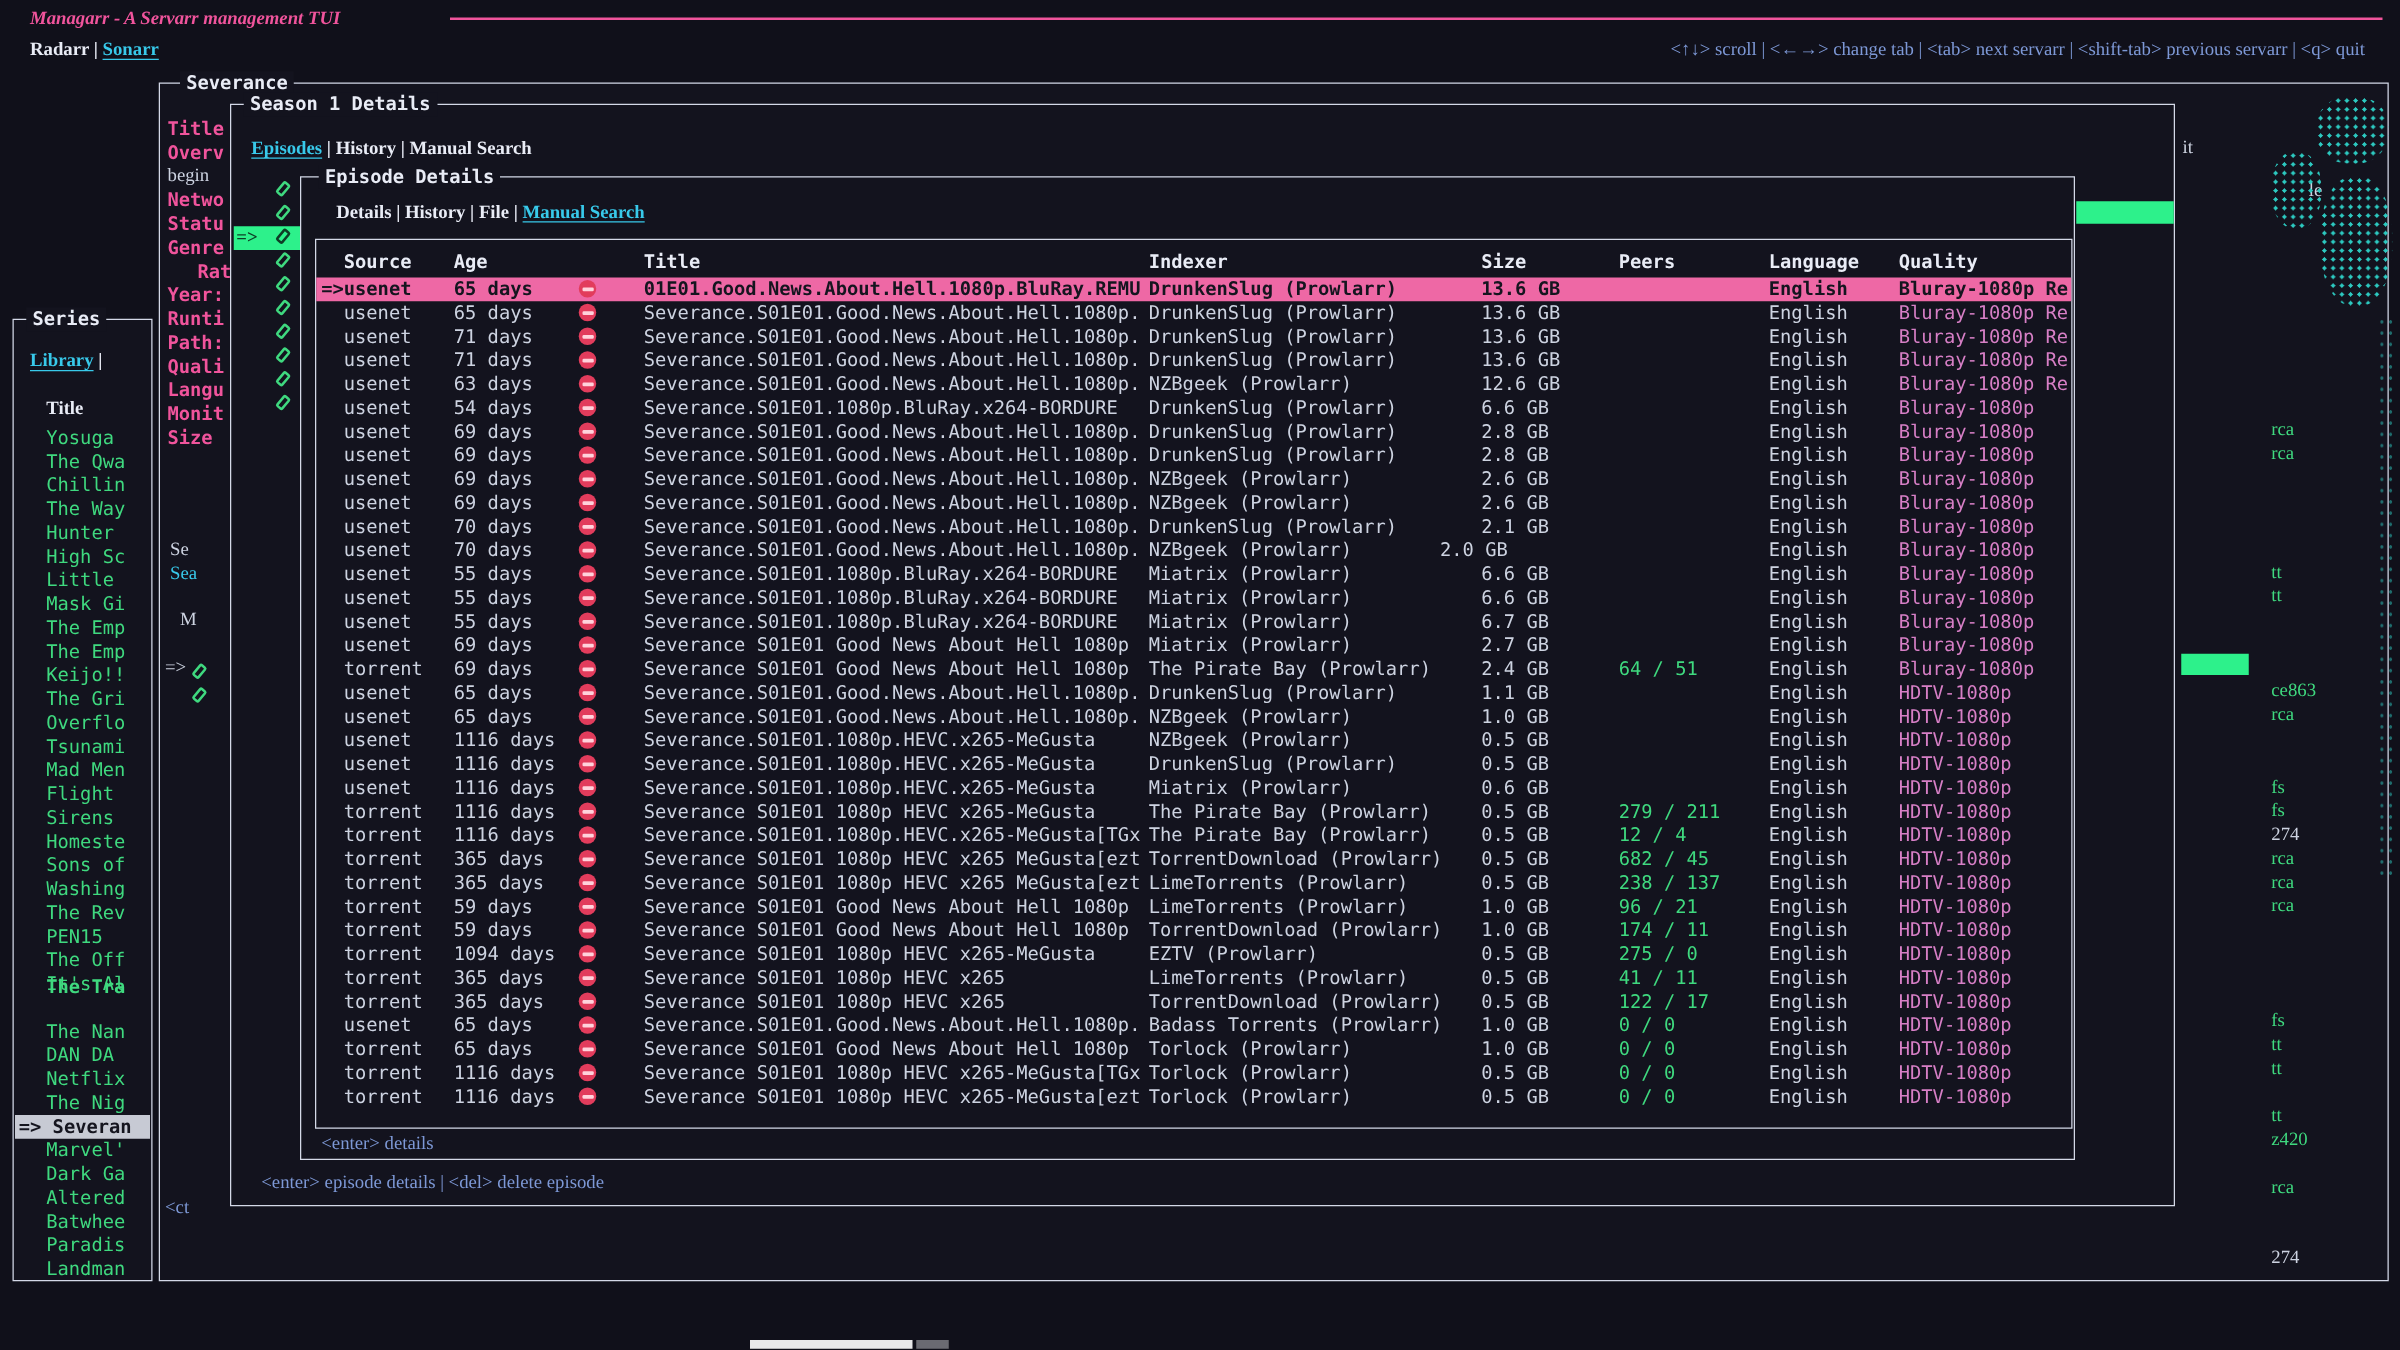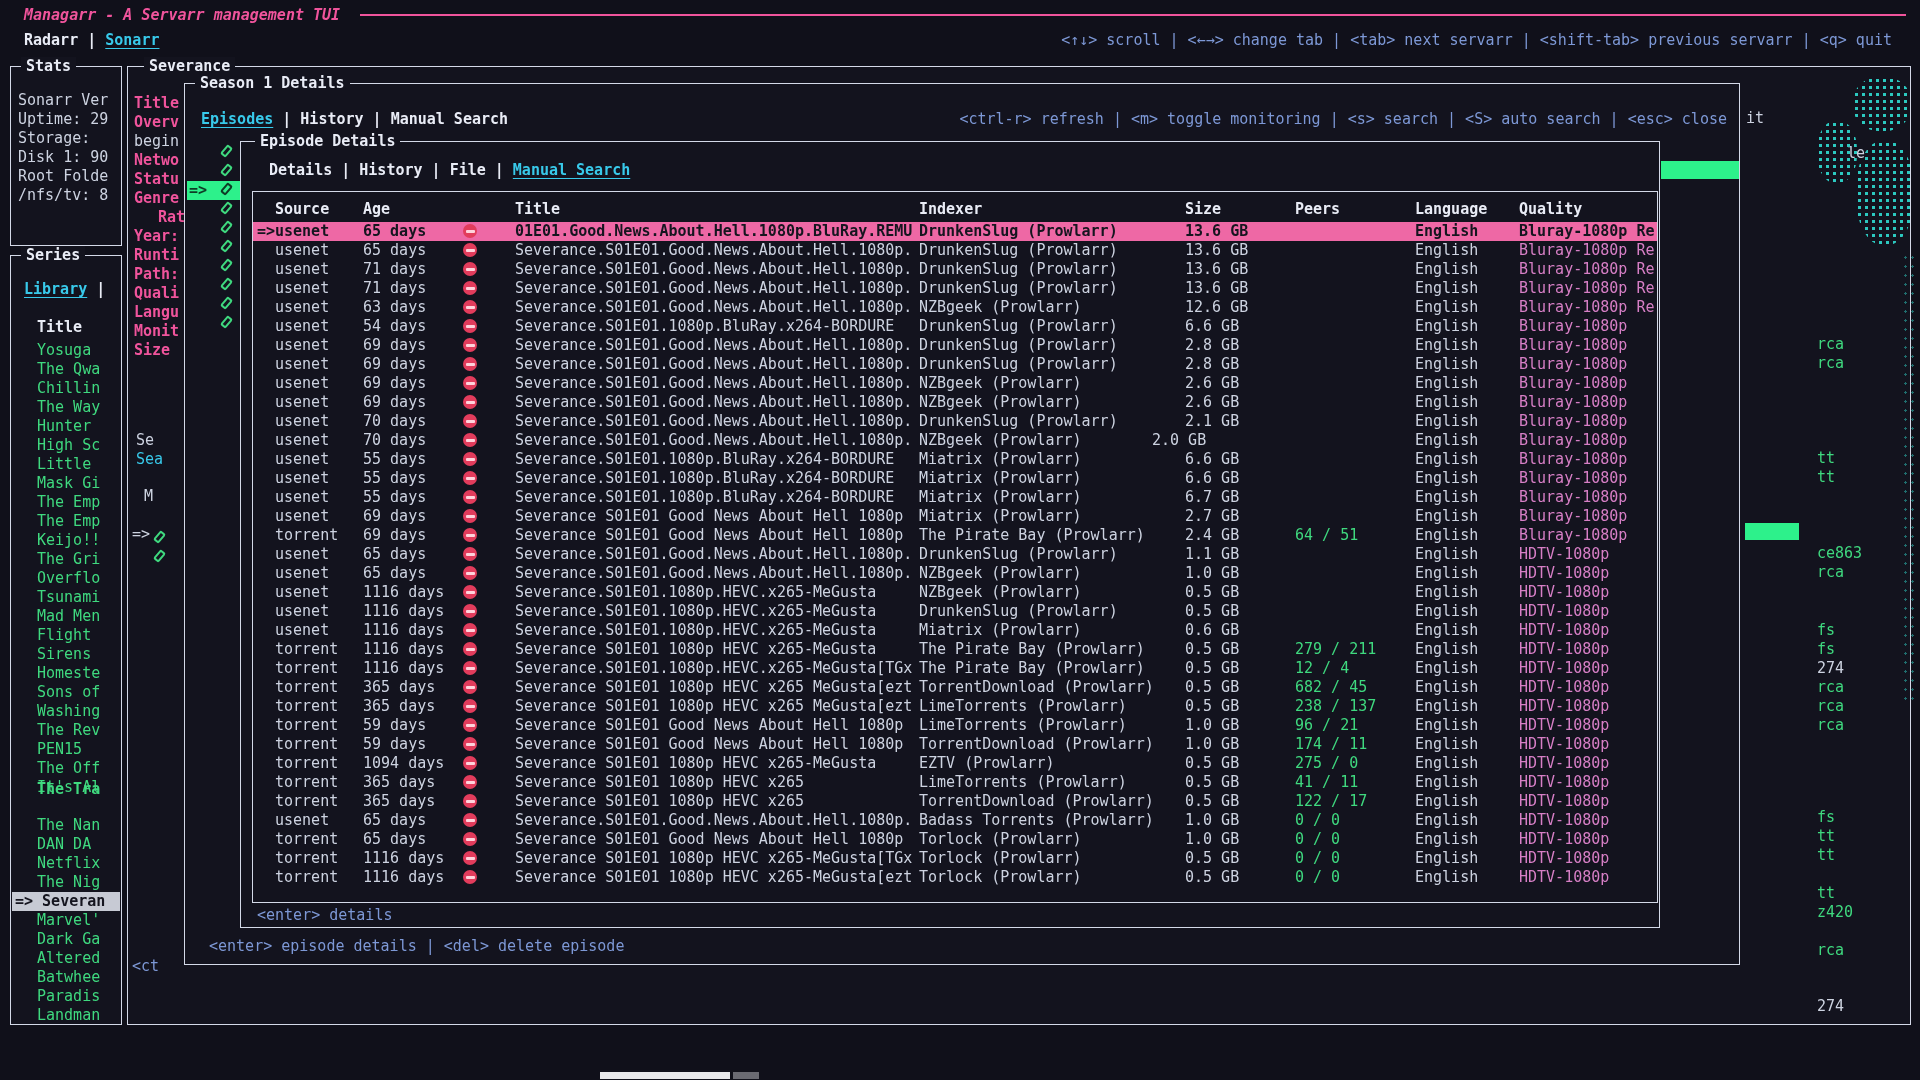--- a/index.html
+++ b/index.html
@@ -6,21 +6,21 @@
     --bg:#10101a; --panel:#13131e; --border:#d4d9e8;
     --white:#cdd3e1; --bright:#e9ecf6; --green:#3fd97f; --bgreen:#2df18b;
     --cyan:#38c9ea; --pink:#f0549c; --qpink:#d77fc6; --blue:#7d98d6;
     --selpink:#ee68a5; --dark:#15151f; --red:#e23c5c; --selgray:#c7cad4;
   }
   *{margin:0;padding:0;box-sizing:border-box;}
   html,body{background:#06060c;}
   body{width:1920px;height:1080px;overflow:hidden;}
   .screen{position:absolute;left:0;top:0;width:1920px;height:1080px;background:var(--bg);
     font-family:"DejaVu Sans Mono","Liberation Mono",monospace;font-size:15px;line-height:19px;color:var(--white);overflow:hidden;}
-  .frag{position:absolute;white-space:pre;line-height:19px;}
+  .frag{position:absolute;white-space:pre;line-height:19px;font-family:Liberation Serif, serif;}
   .c-white{color:var(--white);} .c-green{color:var(--green);} .c-cyan{color:var(--cyan);}
   .c-blue{color:var(--blue);}
   .app-title{color:var(--pink);font-weight:bold;font-style:italic;}
   .title-rule{position:absolute;left:360px;top:14px;width:1546px;height:2px;background:var(--pink);}
   .panel{position:absolute;border:1px solid var(--border);background:var(--panel);}
   .ptitle{position:absolute;top:-10px;left:10px;background:var(--panel);padding:0 5px;font-weight:bold;color:var(--bright);white-space:pre;}
   .tab{font-weight:bold;color:var(--bright);white-space:pre;cursor:default;}
   .tab.active{color:var(--cyan);text-decoration:underline;text-underline-offset:3px;}
   .tabsep{color:var(--bright);font-weight:bold;white-space:pre;}
   .helptext{color:var(--blue);white-space:pre;}
@@ -52,31 +52,20 @@
 <body>
 
 <div class="screen">
 
   <div class="frag app-title" style="left:24px;top:6px">Managarr - A Servarr management TUI</div>
   <div class="title-rule"></div>
 
   <div class="frag" style="left:24px;top:31px"><span class="tab">Radarr</span><span class="tabsep"> | </span><span class="tab active">Sonarr</span></div>
   <div class="frag helptext" style="right:28px;top:31px">&lt;↑↓&gt; scroll | &lt;←→&gt; change tab | &lt;tab&gt; next servarr | &lt;shift-tab&gt; previous servarr | &lt;q&gt; quit</div>
 
-  <div class="panel" style="left:10px;top:66px;width:112px;height:180px">
-    <span class="ptitle">Stats</span>
-    <div>
-        <div class="stat-line" style="top: 24px;">Sonarr Ver</div>
-        <div class="stat-line" style="top: 43px;">Uptime: 29</div>
-        <div class="stat-line" style="top: 62px;">Storage:</div>
-        <div class="stat-line" style="top: 81px;">Disk 1: 90</div>
-        <div class="stat-line" style="top: 100px;">Root Folde</div>
-        <div class="stat-line" style="top: 119px;">/nfs/tv: 8</div>
-      </div>
-  </div>
 
   <div class="panel" style="left:10px;top:255px;width:112px;height:770px">
     <span class="ptitle">Series</span>
     <div class="frag" style="left:13px;top:24px"><span class="tab active">Library</span><span class="tabsep"> |</span></div>
     <div class="frag colhead" style="left:26px;top:62px">Title</div>
     <div>
         <div class="series-item" style="top: 85px;">Yosuga</div>
         <div class="series-item" style="top: 104px;">The Qwa</div>
         <div class="series-item" style="top: 123px;">Chillin</div>
         <div class="series-item" style="top: 142px;">The Way</div>
@@ -166,21 +155,20 @@
 
     <div class="dots" style="left:1725px;top:10px;width:58px;height:54px"></div>
     <div class="dots" style="left:1689px;top:54px;width:40px;height:62px"></div>
     <div class="dots" style="left:1728px;top:74px;width:58px;height:104px"></div>
     <div class="dots-strip" style="left:1774px;top:186px;width:12px;height:450px"></div>
   </div>
 
   <div class="panel" style="left:184px;top:83px;width:1556px;height:882px;z-index:5">
     <span class="ptitle" style="left:10px">Season 1 Details</span>
     <div class="frag" style="left:16px;top:26px"><span class="tab active">Episodes</span><span class="tabsep"> | </span><span class="tab">History</span><span class="tabsep"> | </span><span class="tab">Manual Search</span></div>
-    <div class="frag helptext" style="right:12px;top:26px">&lt;ctrl-r&gt; refresh | &lt;m&gt; toggle monitoring | &lt;s&gt; search | &lt;S&gt; auto search | &lt;esc&gt; close</div>
     <div class="greenblock" style="left:2px;top:97px;width:54px;height:19px"></div>
     <div class="frag" style="left:4px;top:97px;color:#0e3d26;font-weight:bold">=&gt;</div>
     <div>
         <span class="tagicon" style="left: 38px; top: 61px;"></span>
         <span class="tagicon" style="left: 38px; top: 80px;"></span>
         <span class="tagicon dark" style="left: 38px; top: 99px;"></span>
         <span class="tagicon" style="left: 38px; top: 118px;"></span>
         <span class="tagicon" style="left: 38px; top: 137px;"></span>
         <span class="tagicon" style="left: 38px; top: 156px;"></span>
         <span class="tagicon" style="left: 38px; top: 175px;"></span>

